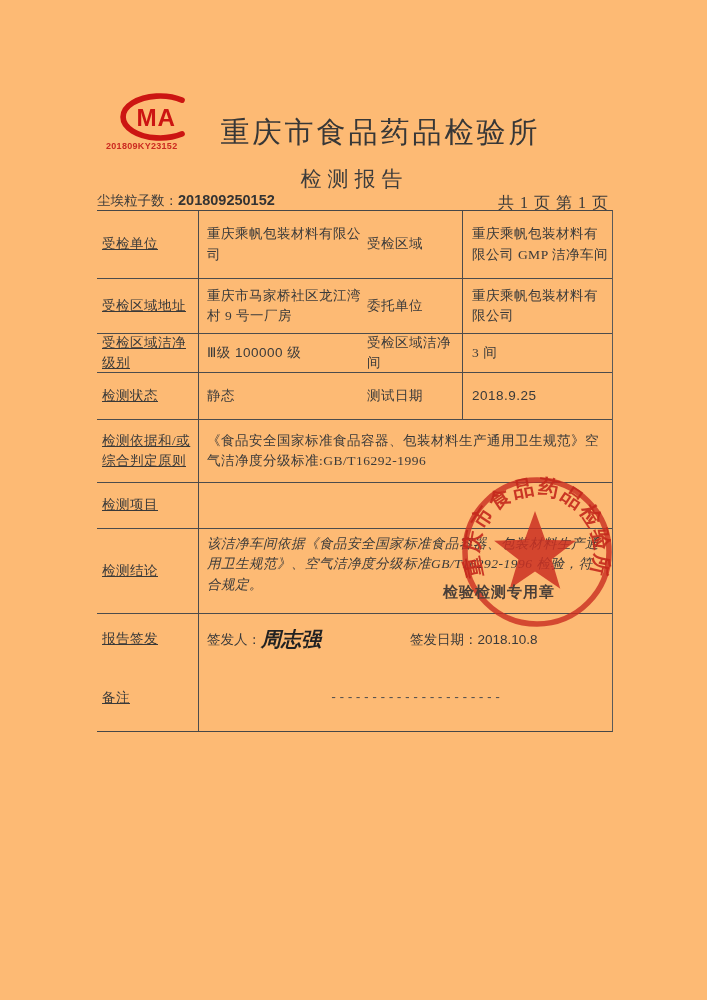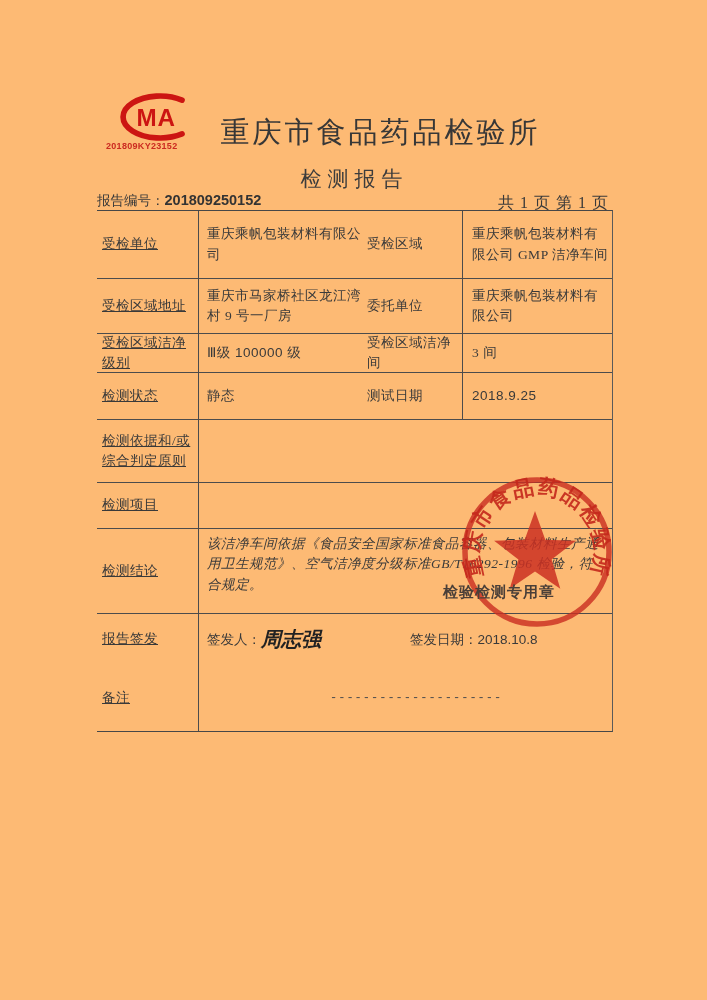--- a/index.html
+++ b/index.html
@@ -66,21 +66,21 @@
   <svg class="cma-logo" viewBox="0 0 100 62">
     <path d="M 86,10 A 46,26 0 1 0 86,52" fill="none" stroke="#cc1512" stroke-width="7" stroke-linecap="round"></path>
     <text x="54" y="42" text-anchor="middle" font-family="Liberation Sans, sans-serif" font-size="30" font-weight="bold" fill="#cc1512" letter-spacing="1">MA</text>
   </svg>
   <div class="cma-certno">201809KY23152</div>
 
   <div class="org-title">重庆市食品药品检验所</div>
   <div class="doc-type">检测报告</div>
 
   <div class="report-no-line">
-    <span>报告编号：</span><span class="report-no-num">201809250152</span>
+    <span>尘埃粒子数：</span><span class="report-no-num">201809250152</span>
   </div>
   <div class="page-count">共 1 页 第 1 页</div>
 
   <div class="rpt-table">
     <div class="vline vline-1"></div>
     <div class="vline vline-2"></div>
 
     <div class="t-row bb" style="height:68px;">
       <div class="cell c1">受检单位</div>
       <div class="cell c2">重庆乘帆包装材料有限公司</div>
@@ -104,20 +104,21 @@
 
     <div class="t-row bb" style="height:47px;">
       <div class="cell c1">检测状态</div>
       <div class="cell c2">静态</div>
       <div class="cell c3">测试日期</div>
       <div class="cell c4 num">2018.9.25</div>
     </div>
 
     <div class="t-row bb" style="height:63px;">
       <div class="cell c1">检测依据和/或综合判定原则</div>
+      <div class="cell cwide">《食品安全国家标准食品容器、包装材料生产通用卫生规范》空气洁净度分级标准:GB/T16292-1996</div>
     </div>
 
     <div class="t-row bb" style="height:46px;">
       <div class="cell c1">检测项目</div>
     </div>
 
     <div class="t-row bb" style="height:85px;">
       <div class="cell c1">检测结论</div>
       <div class="cell cwide cell-top">该洁净车间依据《食品安全国家标准食品容器、包装材料生产通用卫生规范》、空气洁净度分级标准GB/T16292-1996 检验，符合规定。</div>
     </div>

